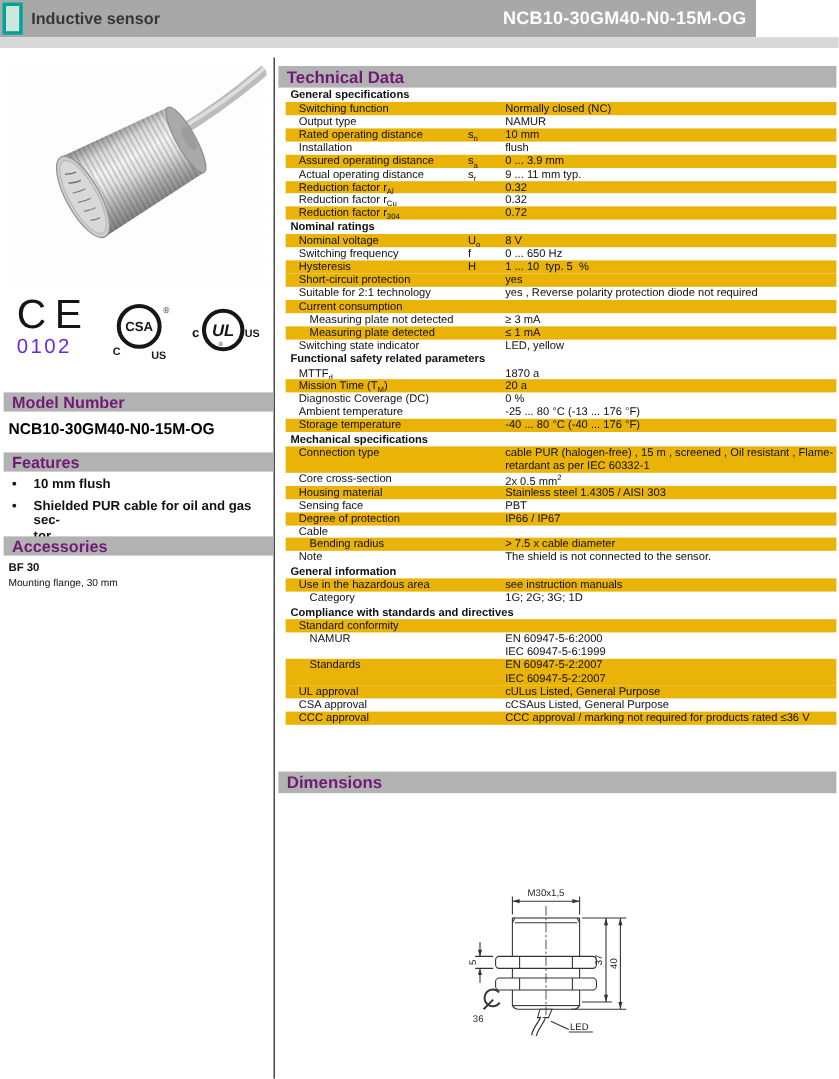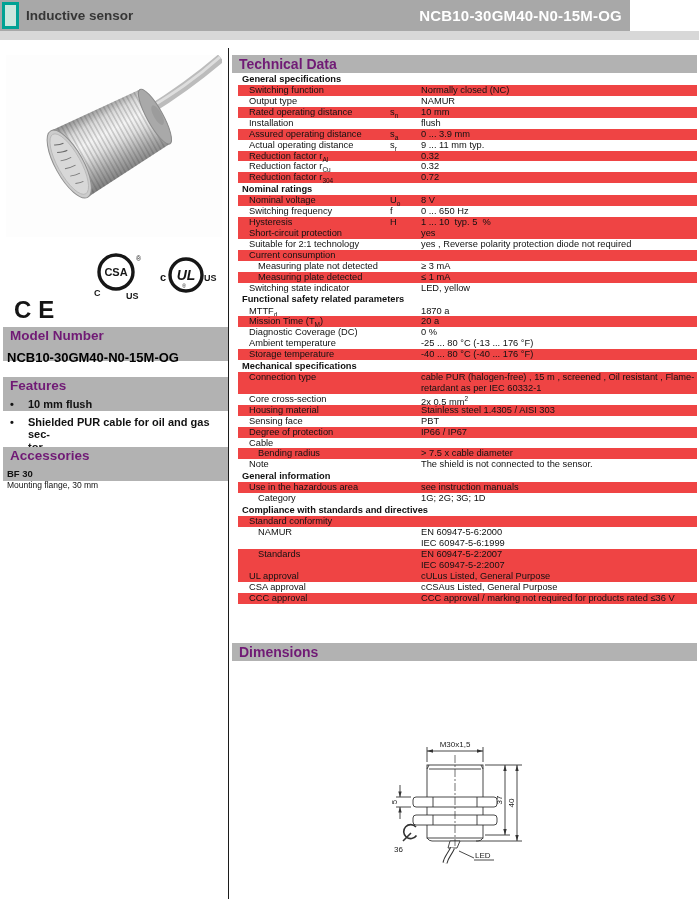--- a/index.html
+++ b/index.html
@@ -14,42 +14,42 @@
   .topbar-title{position:absolute;left:26px;top:0;height:31px;line-height:31px;
         font-size:13.5px;font-weight:bold;color:#363636;}
   .topbar-model{position:absolute;right:8px;top:0;height:31px;line-height:31px;
         font-size:15px;font-weight:bold;color:#ffffff;letter-spacing:.2px;}
   .substrip{position:absolute;left:0;top:31px;width:699px;height:9px;background:#d8d8d8;}
   .vdiv{position:absolute;left:228px;top:48px;width:1px;height:851px;background:#1c1c1c;}
 
   
   .bar{background:#b2b2b2;font-weight:bold;font-size:14px;color:#701a75;
        padding-left:7px;box-sizing:border-box;}
-  .bar-left{position:absolute;left:3px;width:225px;height:34px;line-height:17px;font-size:13.5px;}
+  .bar-left{position:absolute;left:3px;width:225px;height:16px;line-height:17px;font-size:13.5px;}
   .bar-right{position:absolute;left:232px;width:465px;height:18px;line-height:18px;}
 
   
   .ce-wrap{position:absolute;left:14px;top:246px;}
-  .ce-mark{font-size:24px;font-weight:bold;letter-spacing:7px;line-height:32px;color:#151515;margin-top:48px;}
+  .ce-mark{font-size:34px;font-weight:normal;letter-spacing:7px;line-height:32px;color:#151515;}
   .ce-num{font-size:17px;color:#6d28d9;letter-spacing:2px;margin-top:1px;}
   .model-value{position:absolute;left:7px;top:350px;font-size:13px;font-weight:bold;color:#000;}
   .features-list{position:absolute;left:10px;top:398px;width:208px;}
   .feature-item{position:relative;padding-left:18px;font-size:11px;font-weight:bold;
         line-height:12.5px;margin-bottom:5px;white-space:pre-line;}
   .feature-item .dot{position:absolute;left:0;top:0;}
   .acc-name{position:absolute;left:7px;top:468px;font-size:9.5px;font-weight:bold;}
   .acc-desc{position:absolute;left:7px;top:480px;font-size:8.5px;}
 
   
   .tech{position:absolute;left:232px;top:73px;width:465px;}
   .sec{font-weight:bold;font-size:9.3px;height:11.2px;line-height:11.6px;
        padding-left:10px;margin-top:1px;}
   .row{position:relative;height:10.9px;line-height:10.9px;font-size:9.3px;margin-left:6px;}
   .row.two{height:21.8px;}
-  .row.shade{background:#ef4444;}
+  .row.shade{background:#eab308;}
   .lab{display:inline-block;vertical-align:top;padding-left:11px;}
   .lab.ind2{padding-left:20px;}
   .sym{position:absolute;left:152px;top:0;}
   .val{position:absolute;left:183px;top:0;white-space:pre;}
   sub{font-size:6.5px;}
   sup{font-size:6.5px;}
 
   svg text{font-family:"Liberation Sans", sans-serif;}
 </style>
 </head>

